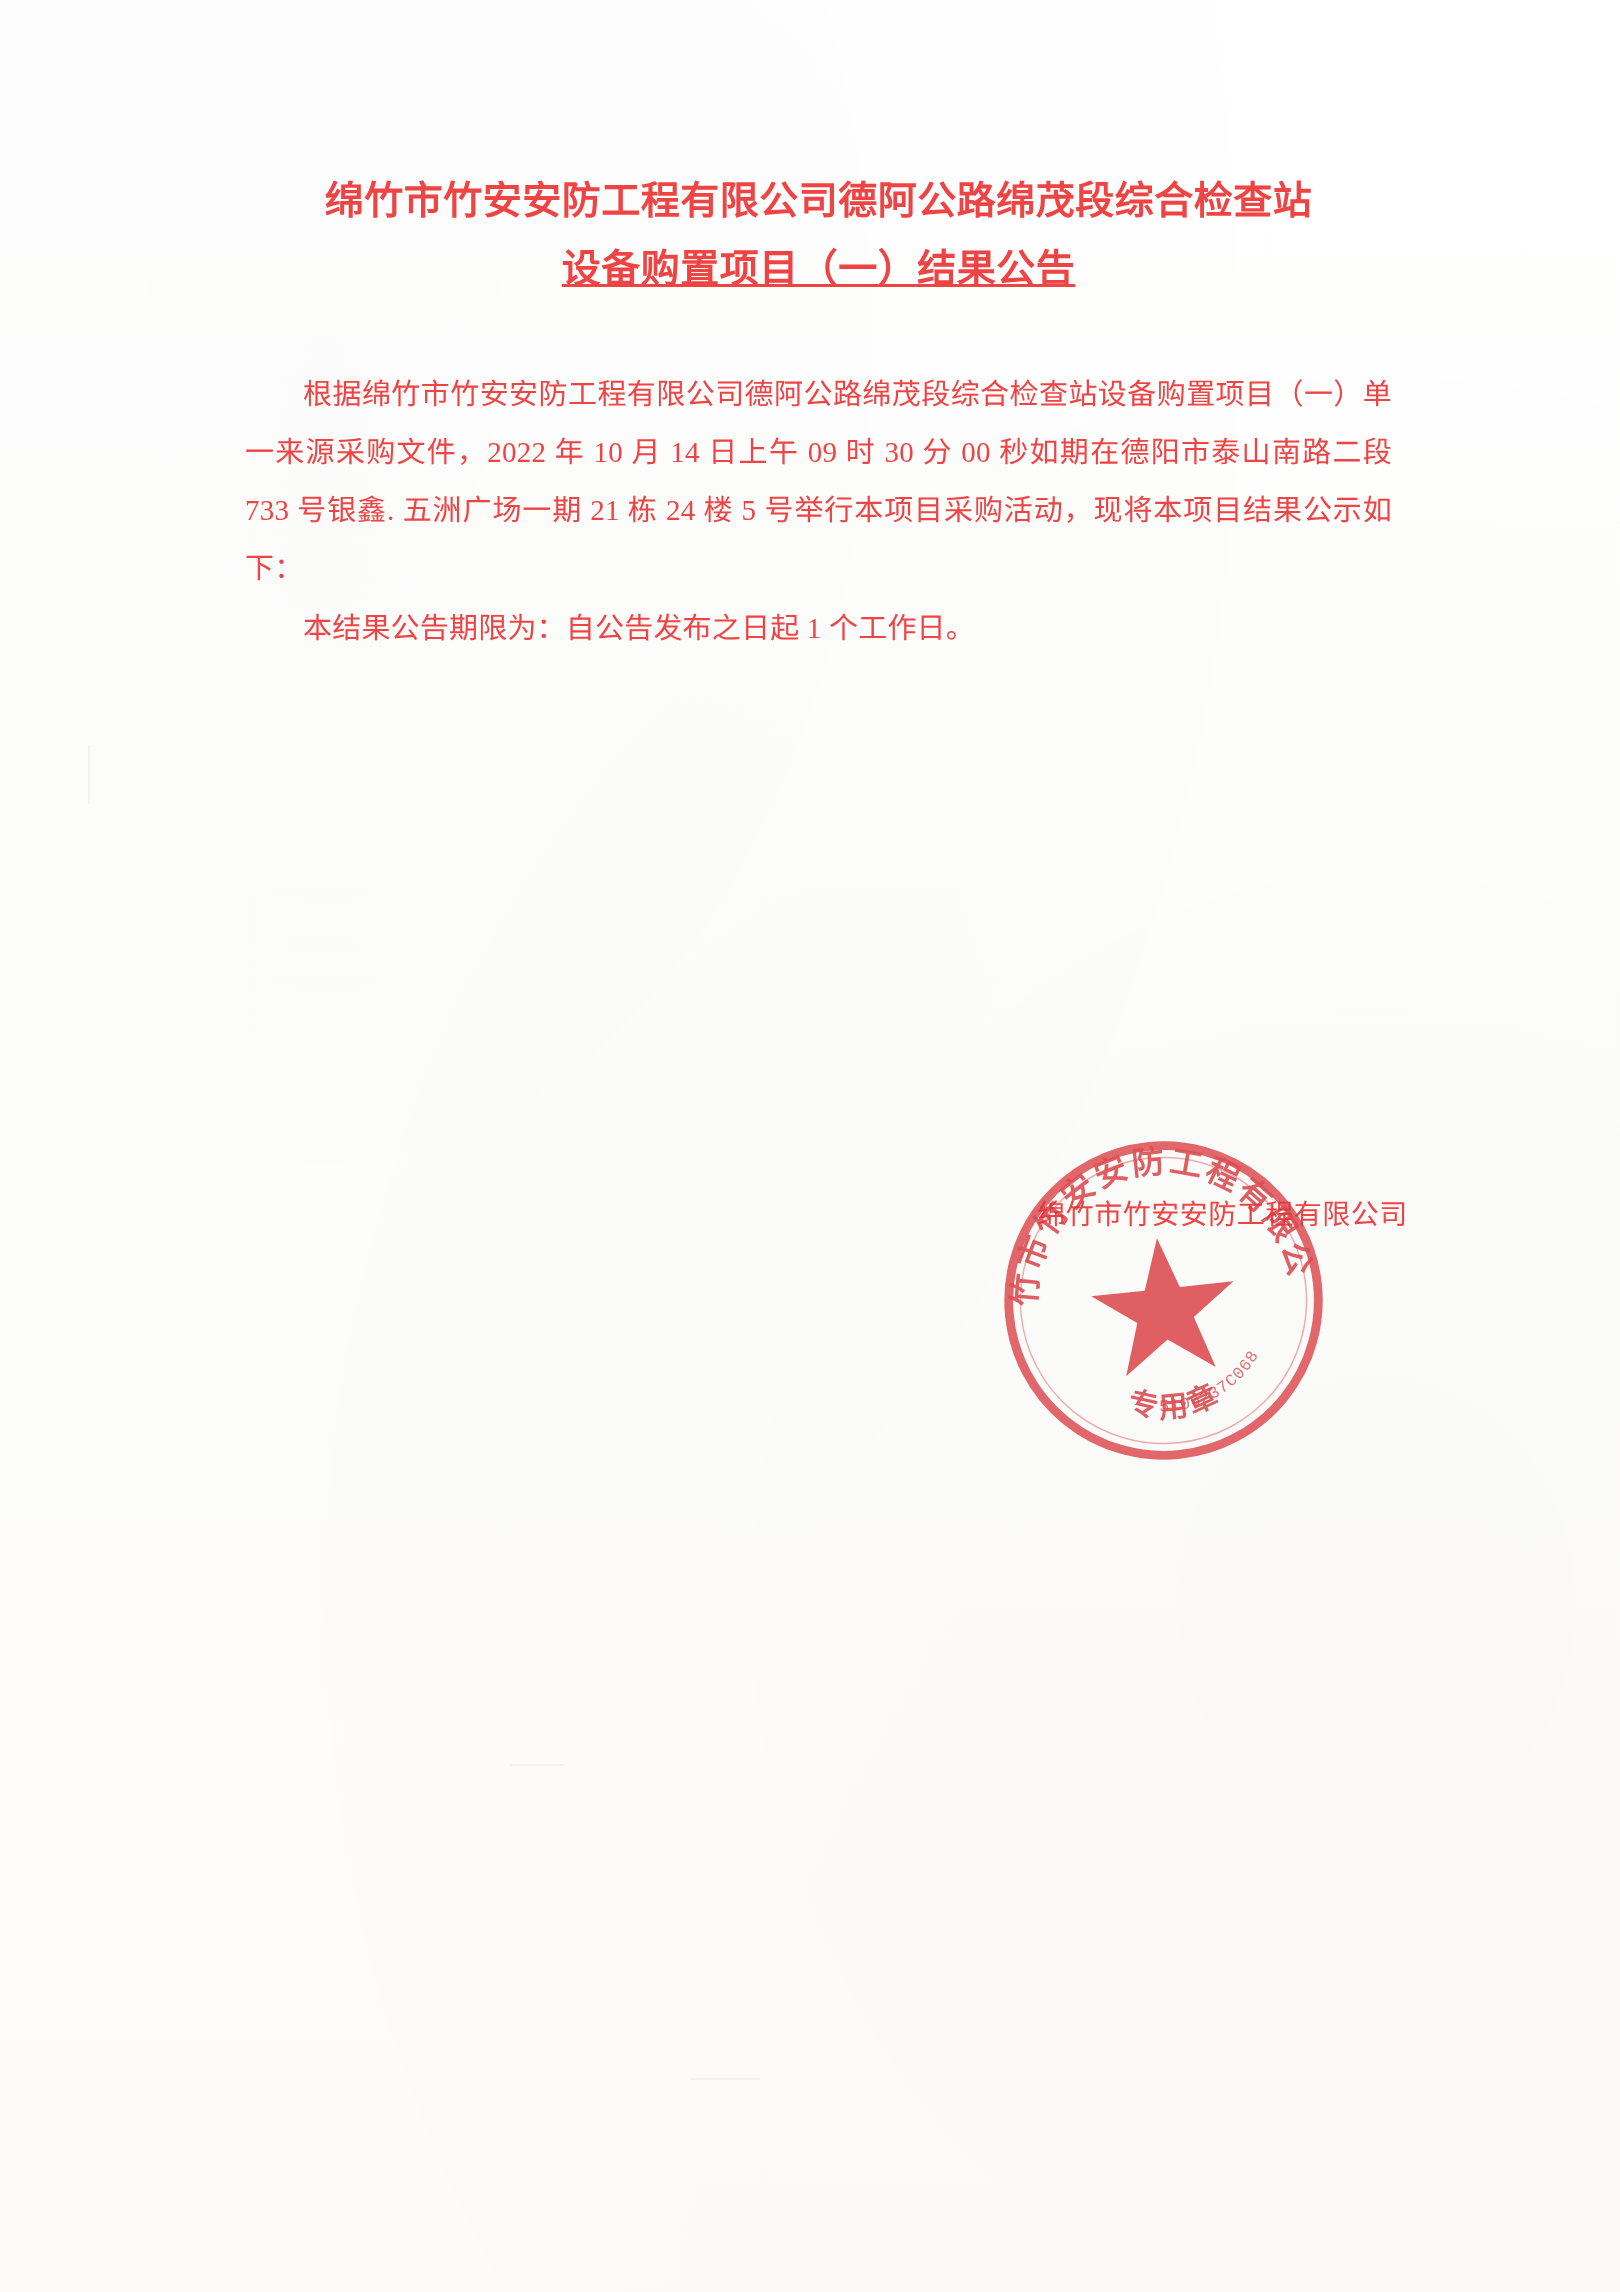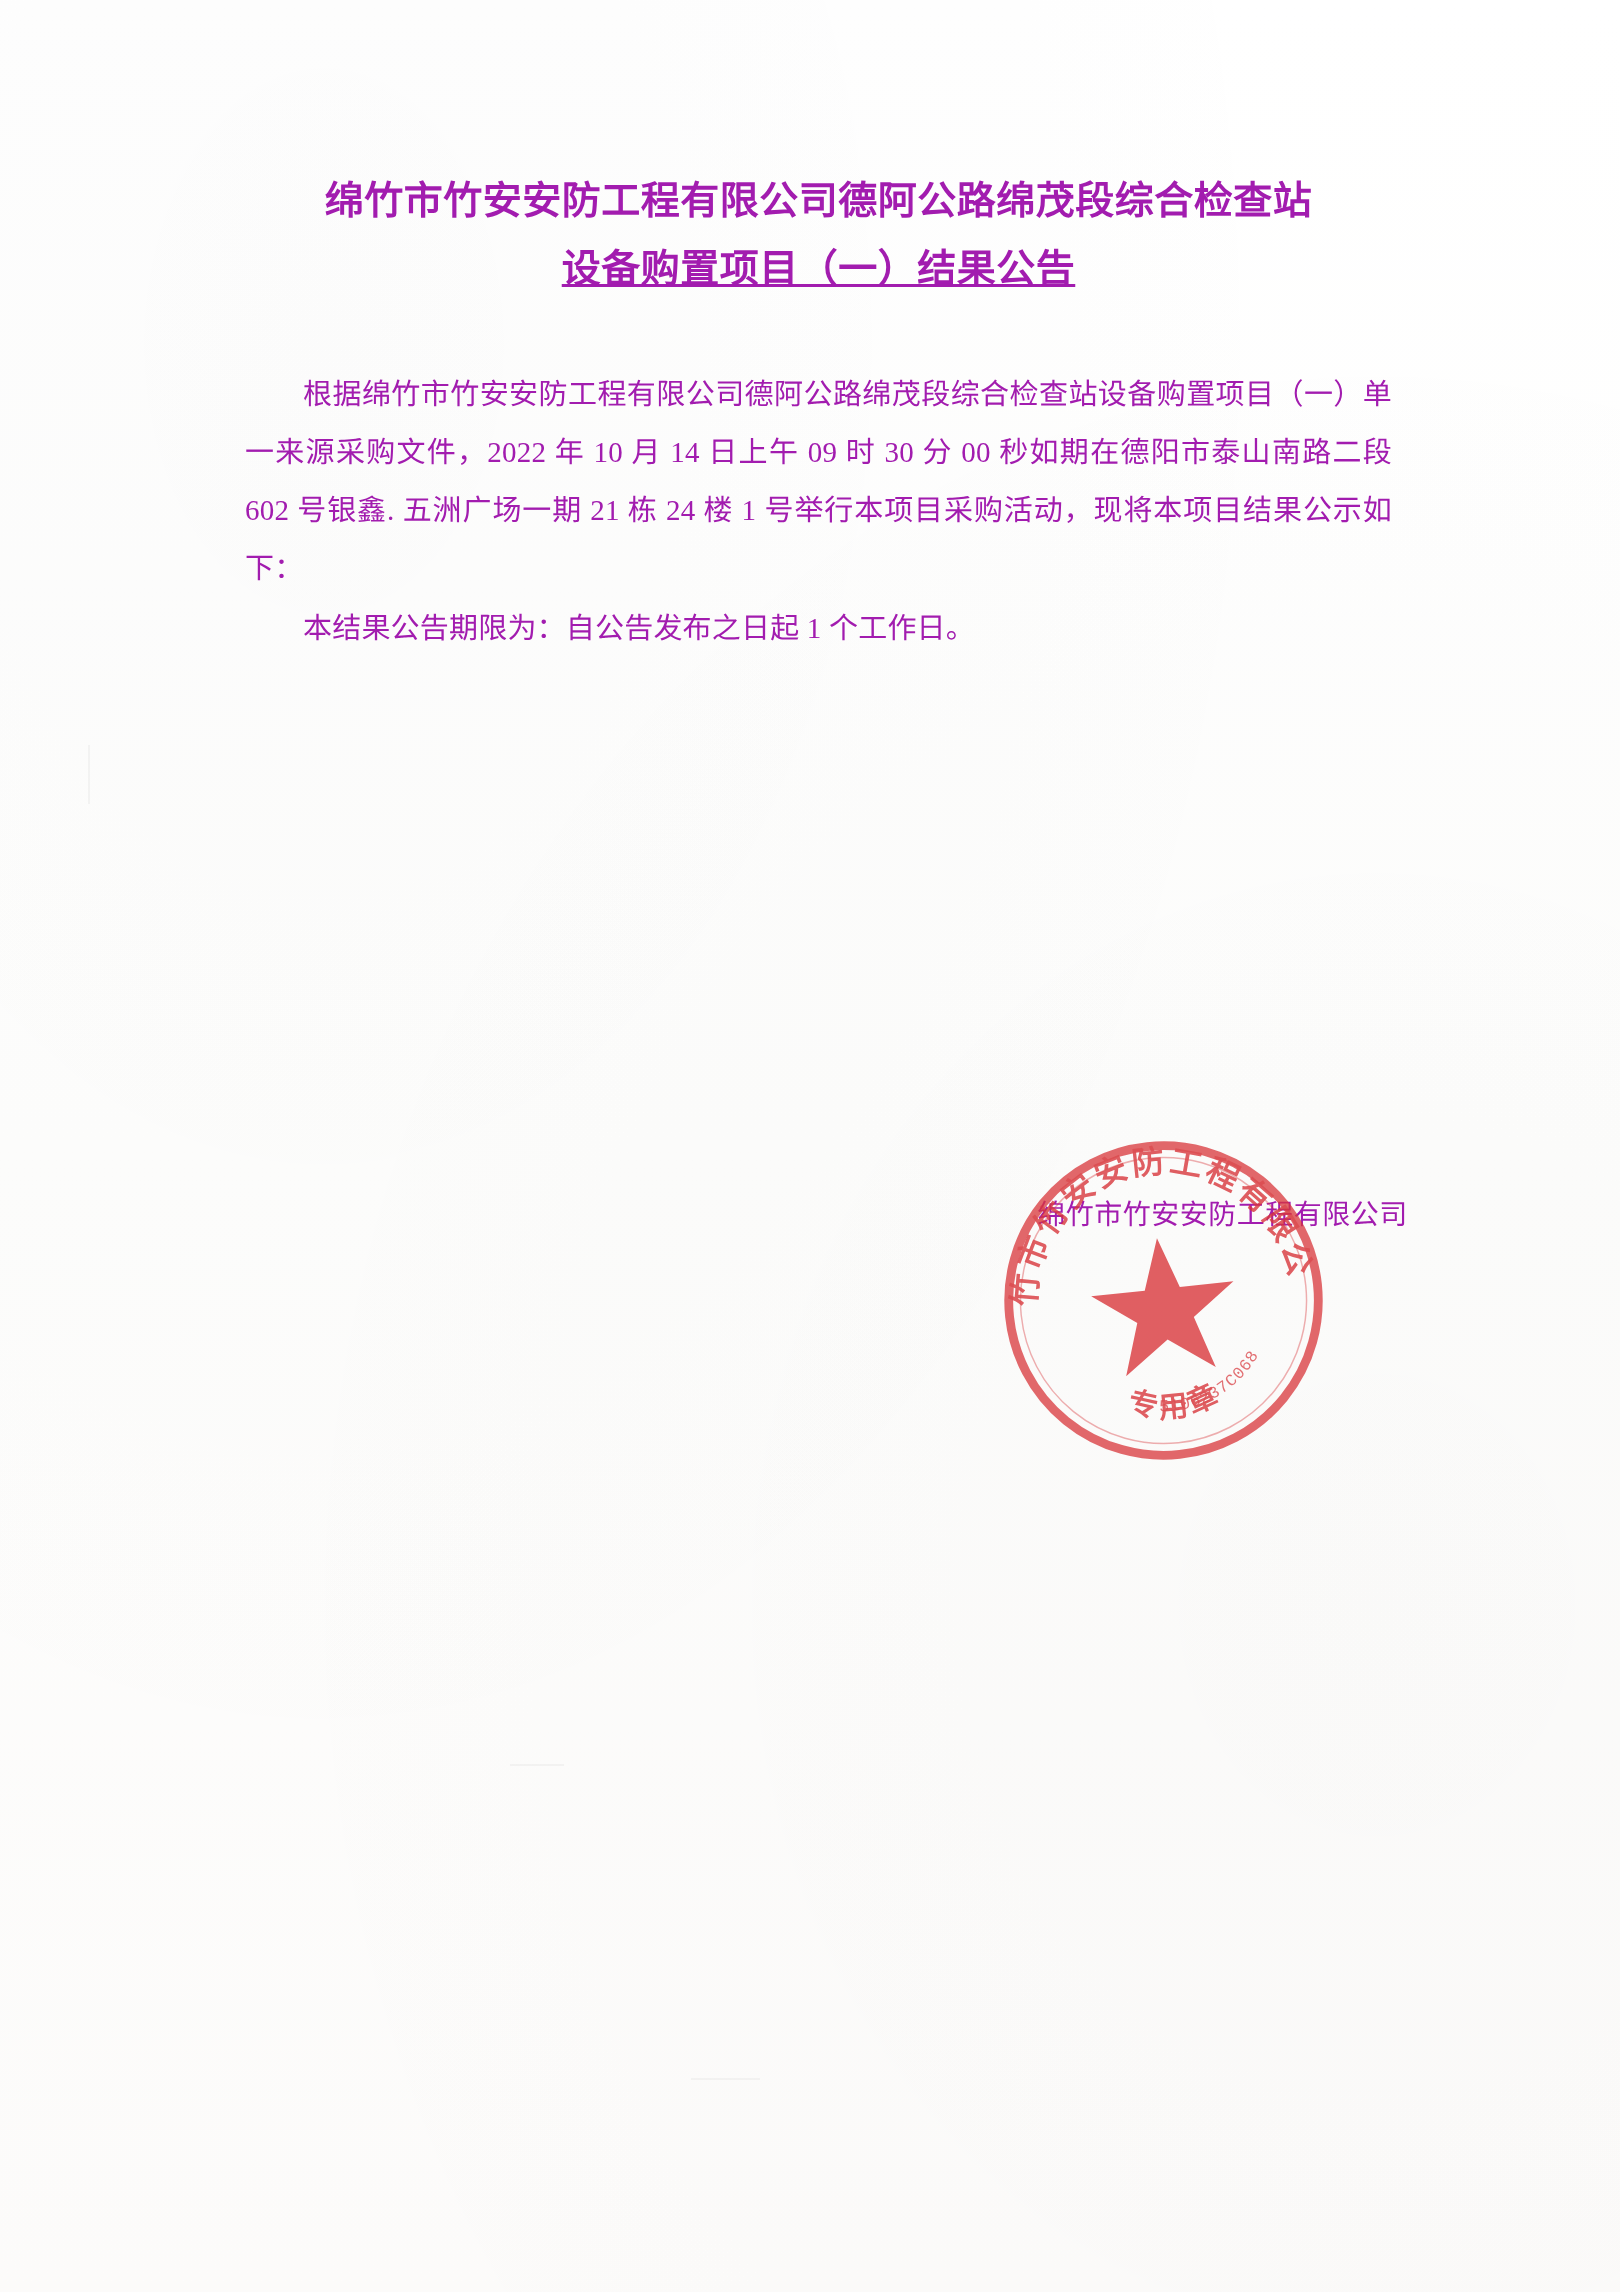--- a/index.html
+++ b/index.html
@@ -8,21 +8,21 @@
     background: #ffffff;
   }
   .page {
     position: relative;
     width: 1620px;
     height: 2293px;
     background: #fefefe;
     box-sizing: border-box;
     overflow: hidden;
     font-family: "Liberation Serif", "DejaVu Serif", serif;
-    color: #a21caf;
+    color: #ef4444;
   }
   
   .paper-tint {
     position: absolute;
     inset: 0;
     background:
       radial-gradient(ellipse at 20% 15%, rgba(0,0,0,0.012), rgba(0,0,0,0) 60%),
       radial-gradient(ellipse at 85% 70%, rgba(0,0,0,0.010), rgba(0,0,0,0) 65%),
       linear-gradient(180deg, #ffffff 0%, #fdfdfc 50%, #fcfbfa 100%);
     pointer-events: none;
@@ -104,21 +104,21 @@
   <div class="scan-mark" style="left:510px; top:1764px; width:54px; height:2px;"></div>
 
   <div class="content">
 
     <h1 class="doc-title">
       <span>绵竹市竹安安防工程有限公司德阿公路绵茂段综合检查站</span>
       <span class="line2">设备购置项目（一）结果公告</span>
     </h1>
 
     <div class="body-block">
-      <p class="para">根据绵竹市竹安安防工程有限公司德阿公路绵茂段综合检查站设备购置项目（一）单一来源采购文件，2022 年 10 月 14 日上午 09 时 30 分 00 秒如期在德阳市泰山南路二段 602 号银鑫. 五洲广场一期 21 栋 24 楼 1 号举行本项目采购活动，现将本项目结果公示如下：</p>
+      <p class="para">根据绵竹市竹安安防工程有限公司德阿公路绵茂段综合检查站设备购置项目（一）单一来源采购文件，2022 年 10 月 14 日上午 09 时 30 分 00 秒如期在德阳市泰山南路二段 733 号银鑫. 五洲广场一期 21 栋 24 楼 5 号举行本项目采购活动，现将本项目结果公示如下：</p>
       <p class="para">本结果公告期限为：自公告发布之日起 1 个工作日。</p>
     </div>
   </div>
 
   <div class="sign-block">
     <span class="sign-company">绵竹市竹安安防工程有限公司</span>
   </div>
 
   <div class="seal">
     <svg viewBox="0 0 345 345" xmlns="http://www.w3.org/2000/svg">

